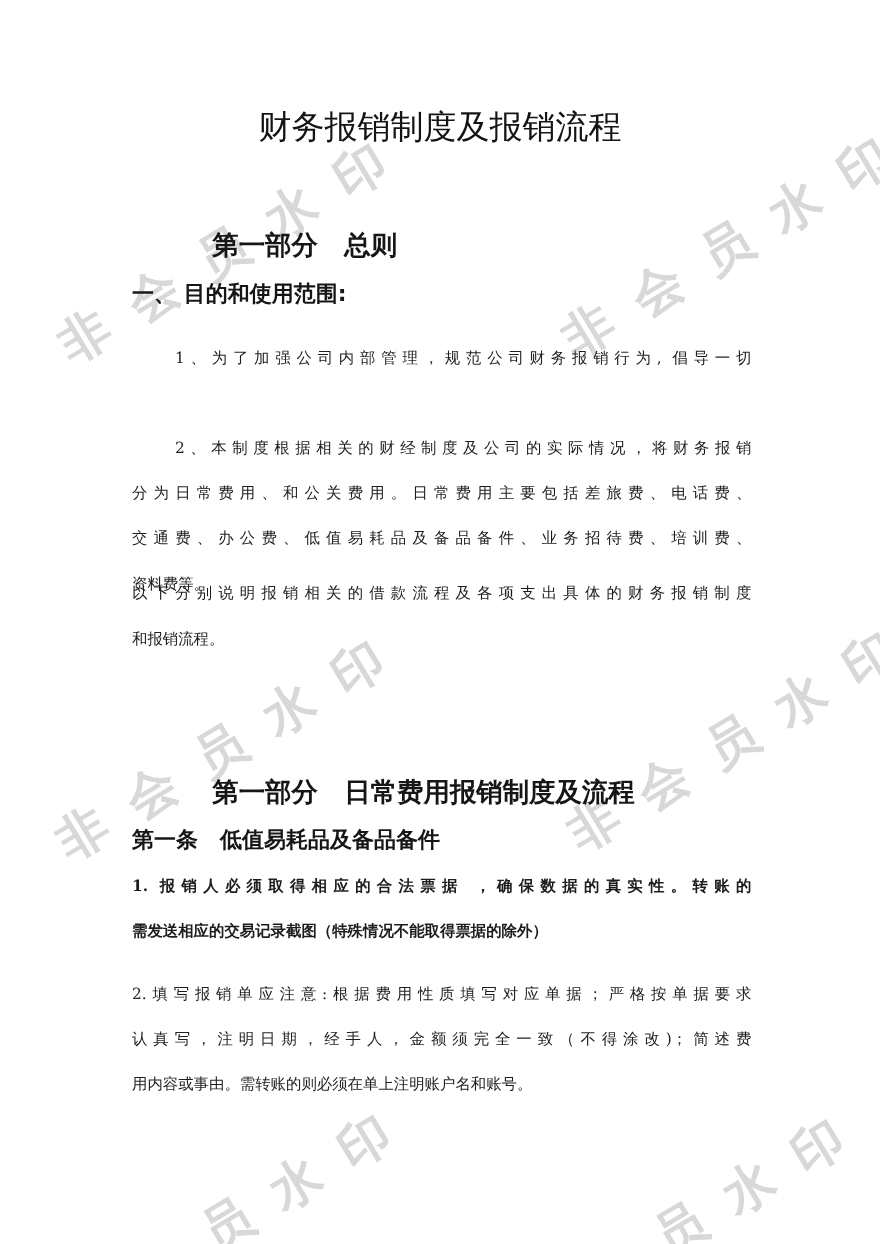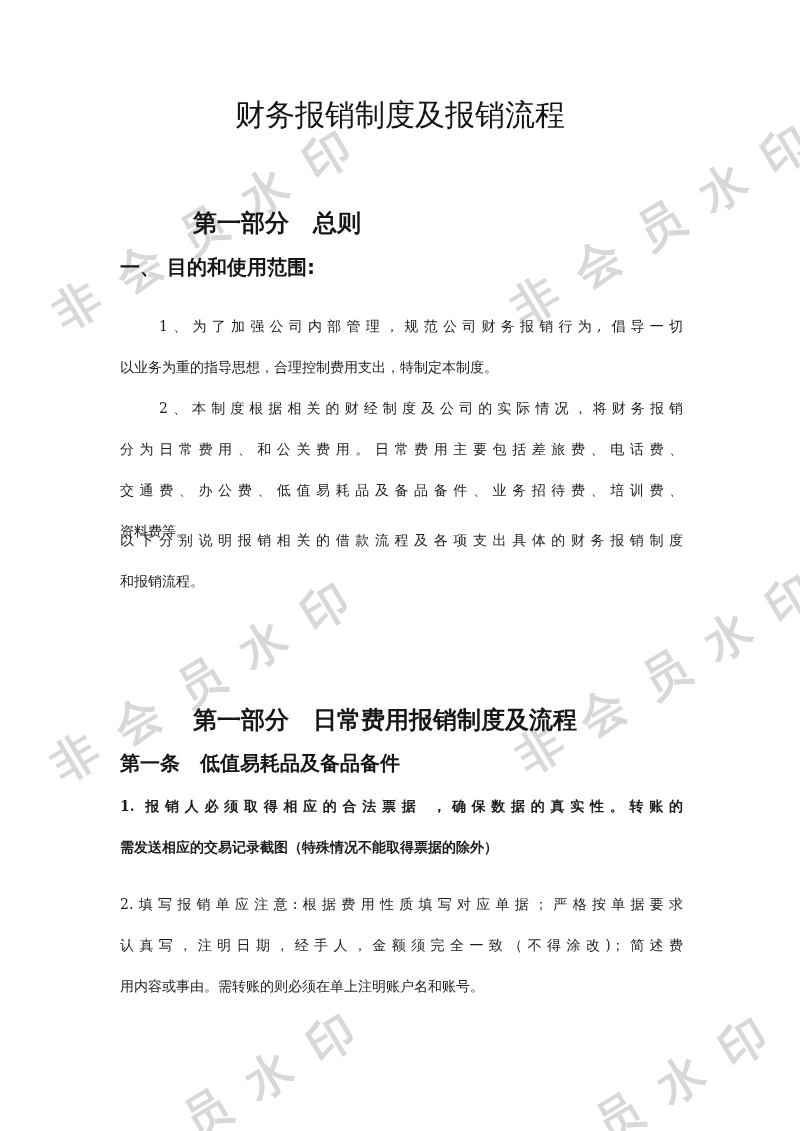--- a/index.html
+++ b/index.html
@@ -71,21 +71,20 @@
   </div>
 
   <div class="txt doc-title">财务报销制度及报销流程</div>
 
   <div class="txt h2 h2a">第一部分　总则</div>
 
   <div class="txt h3 h3a">一、 目的和使用范围:</div>
 
   <div class="txt para indent p1">
       <div class="pline">1、为了加强公司内部管理，规范公司财务报销行为, 倡导一切</div>
-      <div class="pline last">以业务为重的指导思想，合理控制费用支出，特制定本制度。</div>
     </div>
 
   <div class="txt para indent p2">
       <div class="pline">2、本制度根据相关的财经制度及公司的实际情况，将财务报销</div>
       <div class="pline">分为日常费用、和公关费用。日常费用主要包括差旅费、电话费、</div>
       <div class="pline">交通费、办公费、低值易耗品及备品备件、业务招待费、培训费、</div>
       <div class="pline last">资料费等。</div>
     </div>
 
   <div class="txt para p3">

